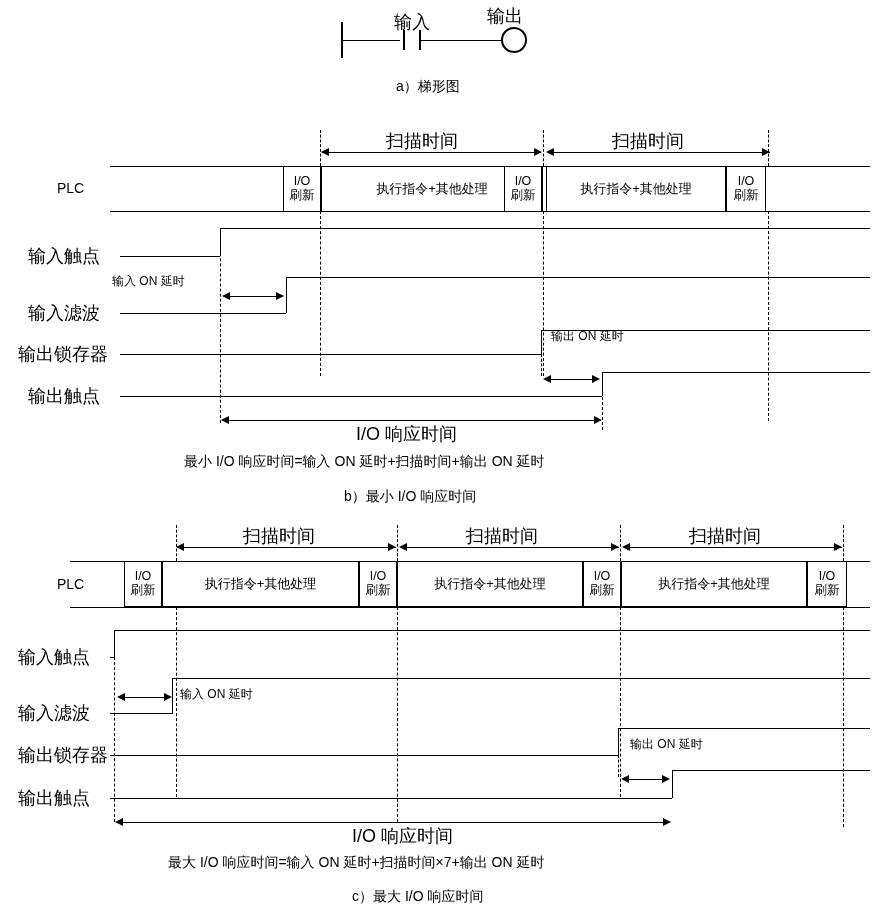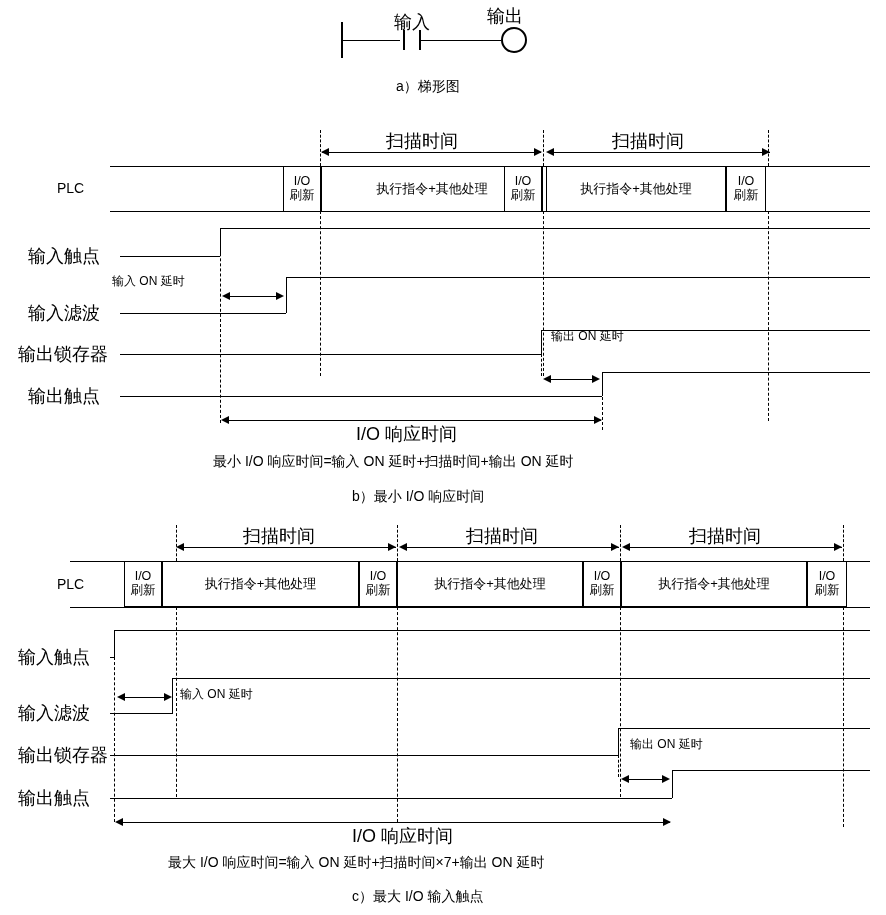--- a/index.html
+++ b/index.html
@@ -220,23 +220,23 @@
     <div class="arrow-head right" style="left:592px; top:375px;"></div>
 
     <div class="vdash" style="left:541px; top:354px; height:22px;"></div>
     <div class="vdash" style="left:602px; top:372px; height:58px;"></div>
 
     <div class="arrow-line" style="left:223px; top:420px; width:378px;"></div>
     <div class="arrow-head left" style="left:221px; top:416px;"></div>
     <div class="arrow-head right" style="left:594px; top:416px;"></div>
     <div class="lbl" style="left:356px; top:424px;">I/O 响应时间</div>
 
-    <div class="eqn" style="left:184px; top:453px;margin-left:29px;">最小 I/O 响应时间=输入 ON 延时+扫描时间+输出 ON 延时</div>
-
-    <div class="caption" style="left:352px; top:488px;">b）最小 I/O 响应时间</div>
+    <div class="eqn" style="left:184px; top:453px;">最小 I/O 响应时间=输入 ON 延时+扫描时间+输出 ON 延时</div>
+
+    <div class="caption" style="left:344px; top:488px;">b）最小 I/O 响应时间</div>
   </div>
 
   <div>
 
     <div class="arrow-line" style="left:178px; top:547px; width:218px;"></div>
     <div class="arrow-head left" style="left:176px; top:543px;"></div>
     <div class="arrow-head right" style="left:388px; top:543px;"></div>
     <div class="lbl" style="left:243px; top:526px;">扫描时间</div>
 
     <div class="arrow-line" style="left:401px; top:547px; width:218px;"></div>
@@ -327,16 +327,16 @@
     <div class="arrow-head right" style="left:662px; top:775px;"></div>
     <div class="vdash" style="left:618px; top:755px; height:22px;"></div>
 
     <div class="arrow-line" style="left:117px; top:822px; width:553px;"></div>
     <div class="arrow-head left" style="left:115px; top:818px;"></div>
     <div class="arrow-head right" style="left:663px; top:818px;"></div>
     <div class="lbl" style="left:352px; top:826px;">I/O 响应时间</div>
 
     <div class="eqn" style="left:168px; top:854px;">最大 I/O 响应时间=输入 ON 延时+扫描时间×7+输出 ON 延时</div>
 
-    <div class="caption" style="left:352px; top:888px;">c）最大 I/O 输入触点</div>
+    <div class="caption" style="left:352px; top:888px;">c）最大 I/O 响应时间</div>
   </div>
 
 </div>
 
 </body></html>

